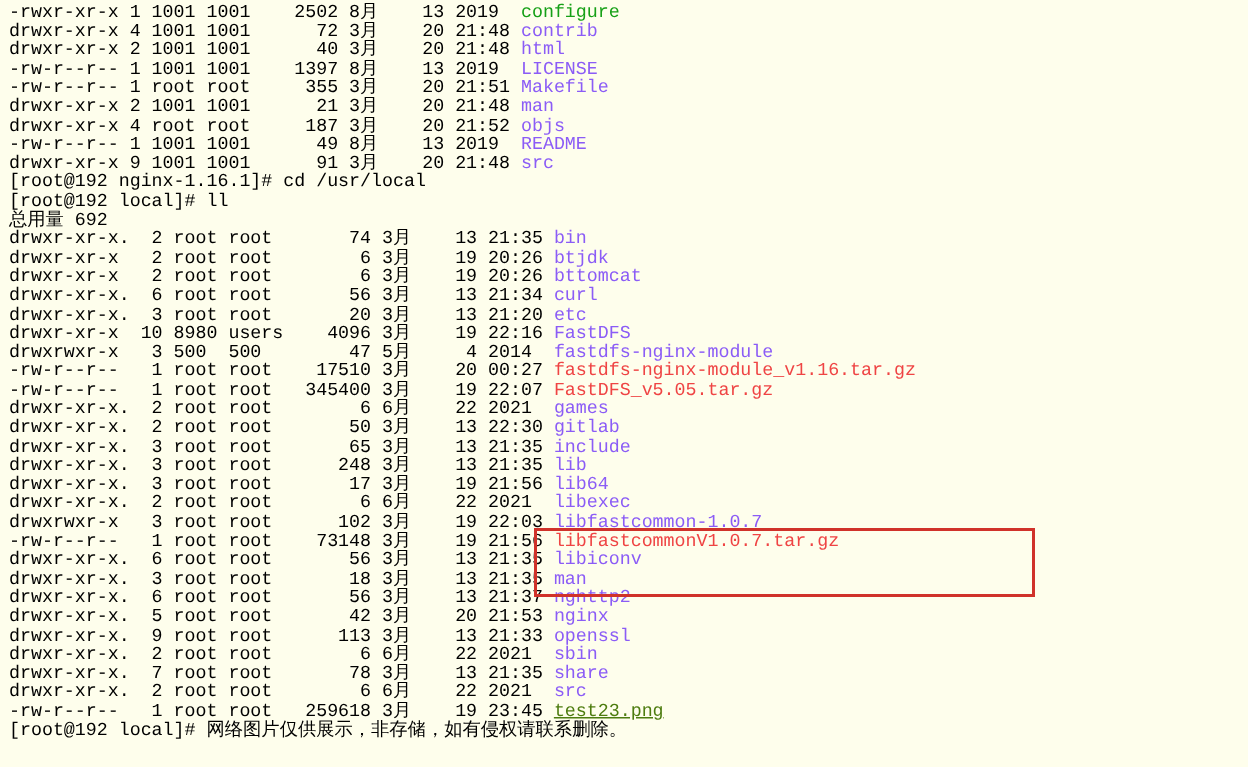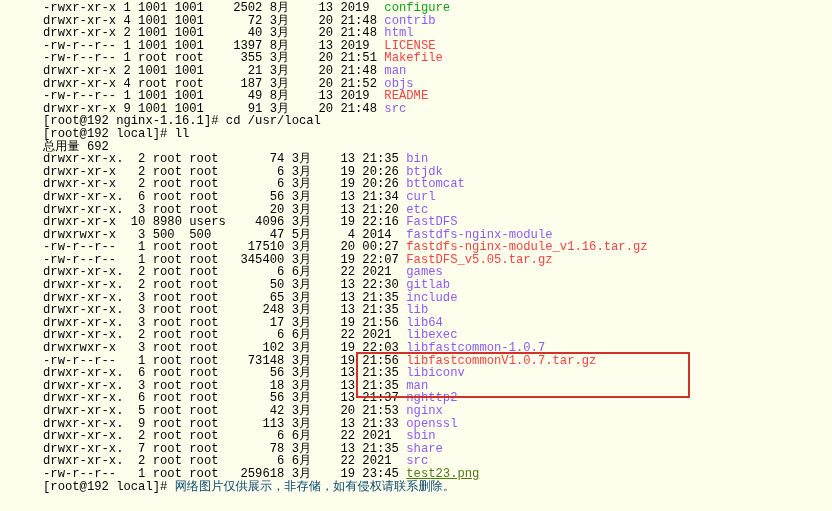--- a/index.html
+++ b/index.html
@@ -12,27 +12,27 @@
     font-size: 12.2px;
     line-height: 12.6px;
     color: #000;
     overflow: hidden;
   }
   .terminal {
     padding: 2px 4px 4px 6px;
     white-space: pre;
     position: relative;
   }
-  .line { display: block; height: 12.6px; margin-left: 37px; }
-  .fg-default { color: #ef4444; }
+  .line { display: block; height: 12.6px; }
+  .fg-default { color: #8b5cf6; }
   .fg-blue    { color: #8b5cf6; }
   .fg-green   { color: #16a016; }
   .fg-red     { color: #ef4444; }
   .fg-navy    { color: #4d7c0f; text-decoration: underline; }
-  .fg-gray    { color: #0c4a6e; }
+  .fg-gray    { color: #000000; }
   .highlight-box {
     position: absolute;
     border: 2px solid #d0322a;
     pointer-events: none;
   }
 </style>
 </head>
 <body>
 
 <div class="terminal" id="term"><span class="line"><span class="">-rwxr-xr-x 1 1001 1001    2502 8月    13 2019  </span><span class="fg-green">configure</span></span><span class="line"><span class="">drwxr-xr-x 4 1001 1001      72 3月    20 21:48 </span><span class="fg-blue">contrib</span></span><span class="line"><span class="">drwxr-xr-x 2 1001 1001      40 3月    20 21:48 </span><span class="fg-blue">html</span></span><span class="line"><span class="">-rw-r--r-- 1 1001 1001    1397 8月    13 2019  </span><span class="fg-default">LICENSE</span></span><span class="line"><span class="">-rw-r--r-- 1 root root     355 3月    20 21:51 </span><span class="fg-default">Makefile</span></span><span class="line"><span class="">drwxr-xr-x 2 1001 1001      21 3月    20 21:48 </span><span class="fg-blue">man</span></span><span class="line"><span class="">drwxr-xr-x 4 root root     187 3月    20 21:52 </span><span class="fg-blue">objs</span></span><span class="line"><span class="">-rw-r--r-- 1 1001 1001      49 8月    13 2019  </span><span class="fg-default">README</span></span><span class="line"><span class="">drwxr-xr-x 9 1001 1001      91 3月    20 21:48 </span><span class="fg-blue">src</span></span><span class="line"><span class="">[root@192 nginx-1.16.1]# </span><span class="">cd /usr/local</span></span><span class="line"><span class="">[root@192 local]# </span><span class="">ll</span></span><span class="line"><span class="">总用量 692</span></span><span class="line"><span class="">drwxr-xr-x.  2 root root       74 3月    13 21:35 </span><span class="fg-blue">bin</span></span><span class="line"><span class="">drwxr-xr-x   2 root root        6 3月    19 20:26 </span><span class="fg-blue">btjdk</span></span><span class="line"><span class="">drwxr-xr-x   2 root root        6 3月    19 20:26 </span><span class="fg-blue">bttomcat</span></span><span class="line"><span class="">drwxr-xr-x.  6 root root       56 3月    13 21:34 </span><span class="fg-blue">curl</span></span><span class="line"><span class="">drwxr-xr-x.  3 root root       20 3月    13 21:20 </span><span class="fg-blue">etc</span></span><span class="line"><span class="">drwxr-xr-x  10 8980 users    4096 3月    19 22:16 </span><span class="fg-blue">FastDFS</span></span><span class="line"><span class="">drwxrwxr-x   3 500  500        47 5月     4 2014  </span><span class="fg-blue">fastdfs-nginx-module</span></span><span class="line"><span class="">-rw-r--r--   1 root root    17510 3月    20 00:27 </span><span class="fg-red">fastdfs-nginx-module_v1.16.tar.gz</span></span><span class="line"><span class="">-rw-r--r--   1 root root   345400 3月    19 22:07 </span><span class="fg-red">FastDFS_v5.05.tar.gz</span></span><span class="line"><span class="">drwxr-xr-x.  2 root root        6 6月    22 2021  </span><span class="fg-blue">games</span></span><span class="line"><span class="">drwxr-xr-x.  2 root root       50 3月    13 22:30 </span><span class="fg-blue">gitlab</span></span><span class="line"><span class="">drwxr-xr-x.  3 root root       65 3月    13 21:35 </span><span class="fg-blue">include</span></span><span class="line"><span class="">drwxr-xr-x.  3 root root      248 3月    13 21:35 </span><span class="fg-blue">lib</span></span><span class="line"><span class="">drwxr-xr-x.  3 root root       17 3月    19 21:56 </span><span class="fg-blue">lib64</span></span><span class="line"><span class="">drwxr-xr-x.  2 root root        6 6月    22 2021  </span><span class="fg-blue">libexec</span></span><span class="line"><span class="">drwxrwxr-x   3 root root      102 3月    19 22:03 </span><span class="fg-blue">libfastcommon-1.0.7</span></span><span class="line"><span class="">-rw-r--r--   1 root root    73148 3月    19 21:56 </span><span class="fg-red">libfastcommonV1.0.7.tar.gz</span></span><span class="line"><span class="">drwxr-xr-x.  6 root root       56 3月    13 21:35 </span><span class="fg-blue">libiconv</span></span><span class="line"><span class="">drwxr-xr-x.  3 root root       18 3月    13 21:35 </span><span class="fg-blue">man</span></span><span class="line"><span class="">drwxr-xr-x.  6 root root       56 3月    13 21:37 </span><span class="fg-blue">nghttp2</span></span><span class="line"><span class="">drwxr-xr-x.  5 root root       42 3月    20 21:53 </span><span class="fg-blue">nginx</span></span><span class="line"><span class="">drwxr-xr-x.  9 root root      113 3月    13 21:33 </span><span class="fg-blue">openssl</span></span><span class="line"><span class="">drwxr-xr-x.  2 root root        6 6月    22 2021  </span><span class="fg-blue">sbin</span></span><span class="line"><span class="">drwxr-xr-x.  7 root root       78 3月    13 21:35 </span><span class="fg-blue">share</span></span><span class="line"><span class="">drwxr-xr-x.  2 root root        6 6月    22 2021  </span><span class="fg-blue">src</span></span><span class="line"><span class="">-rw-r--r--   1 root root   259618 3月    19 23:45 </span><span class="fg-navy">test23.png</span></span><span class="line"><span class="">[root@192 local]#</span><span class=""> </span><span class="fg-gray">网络图片仅供展示，非存储，如有侵权请联系删除。</span></span><div class="highlight-box" style="left: 356px; top: 352px; width: 330px; height: 42px;"></div></div>

